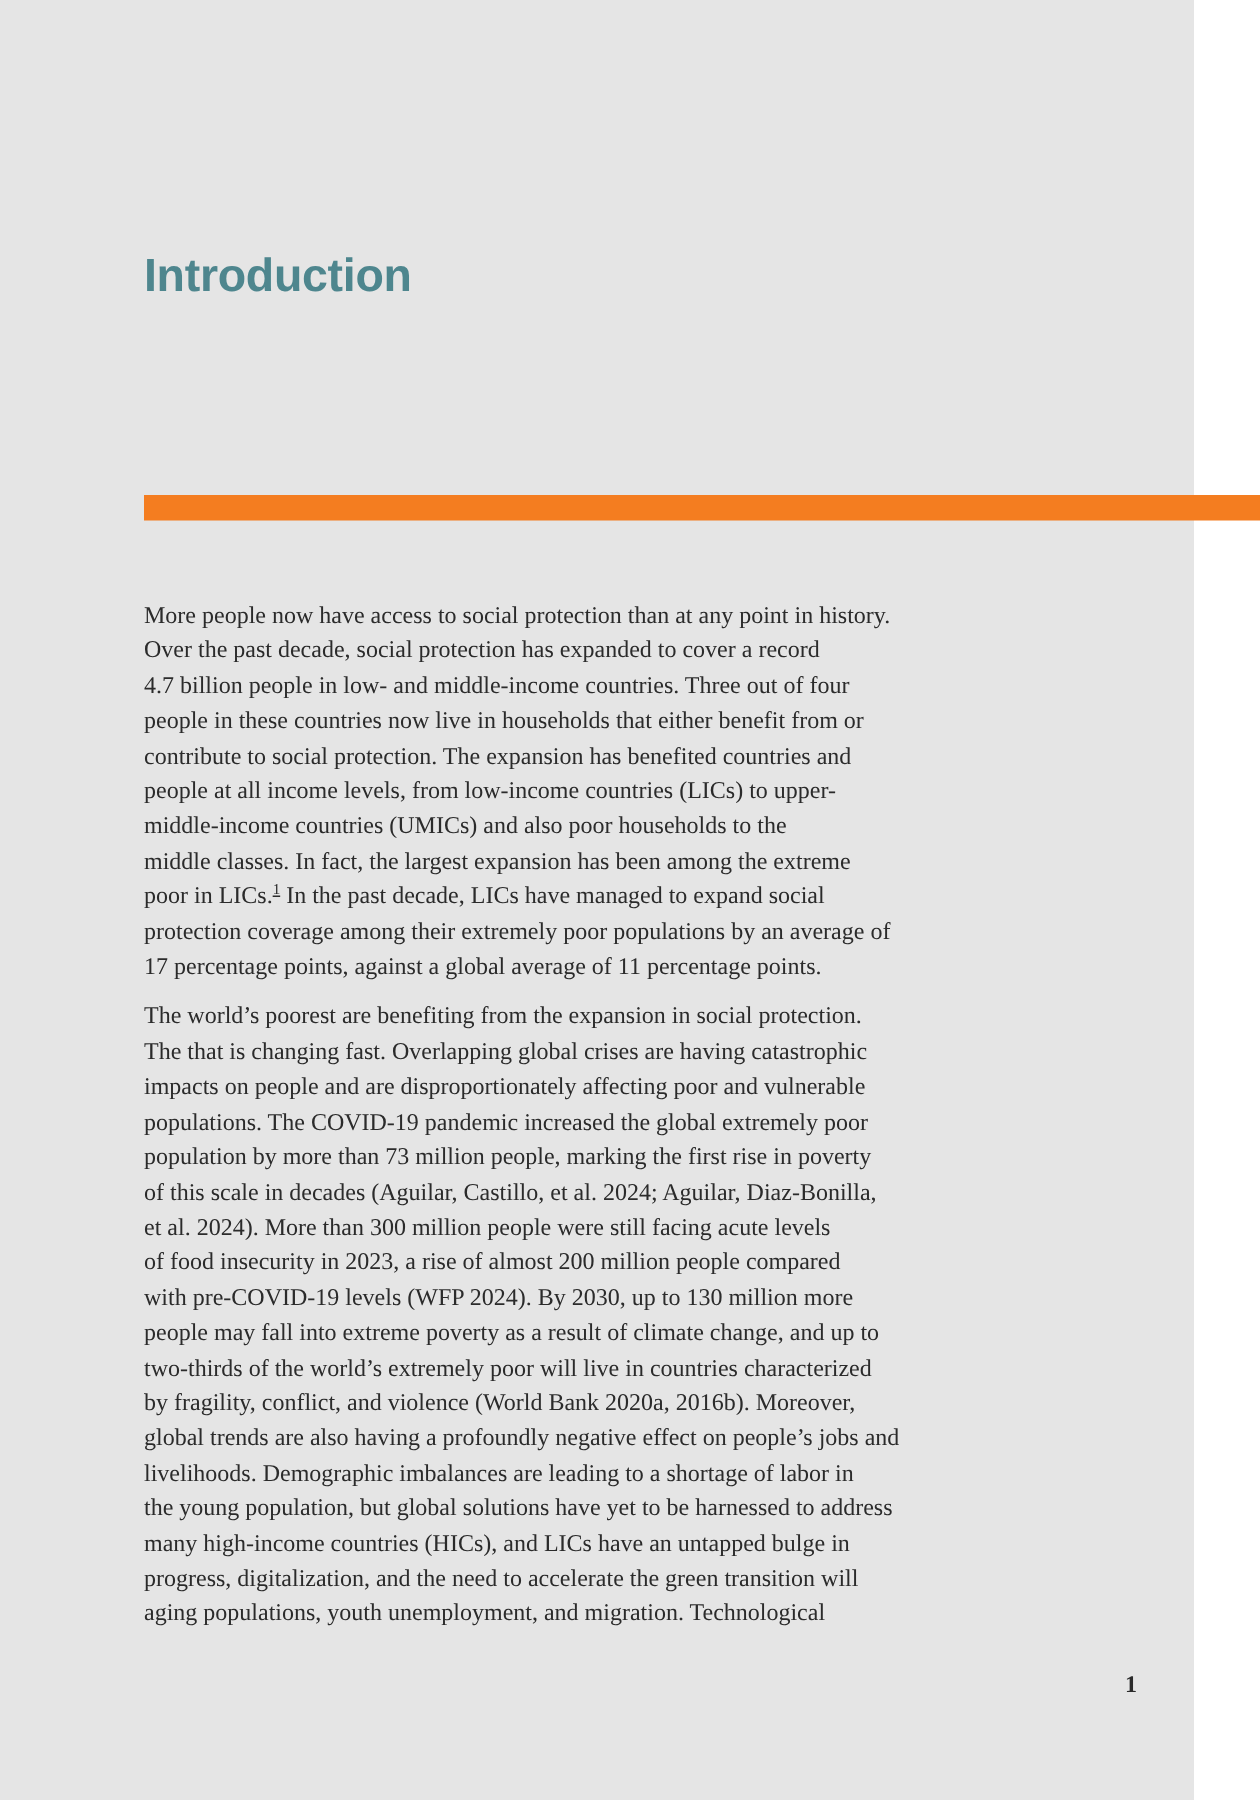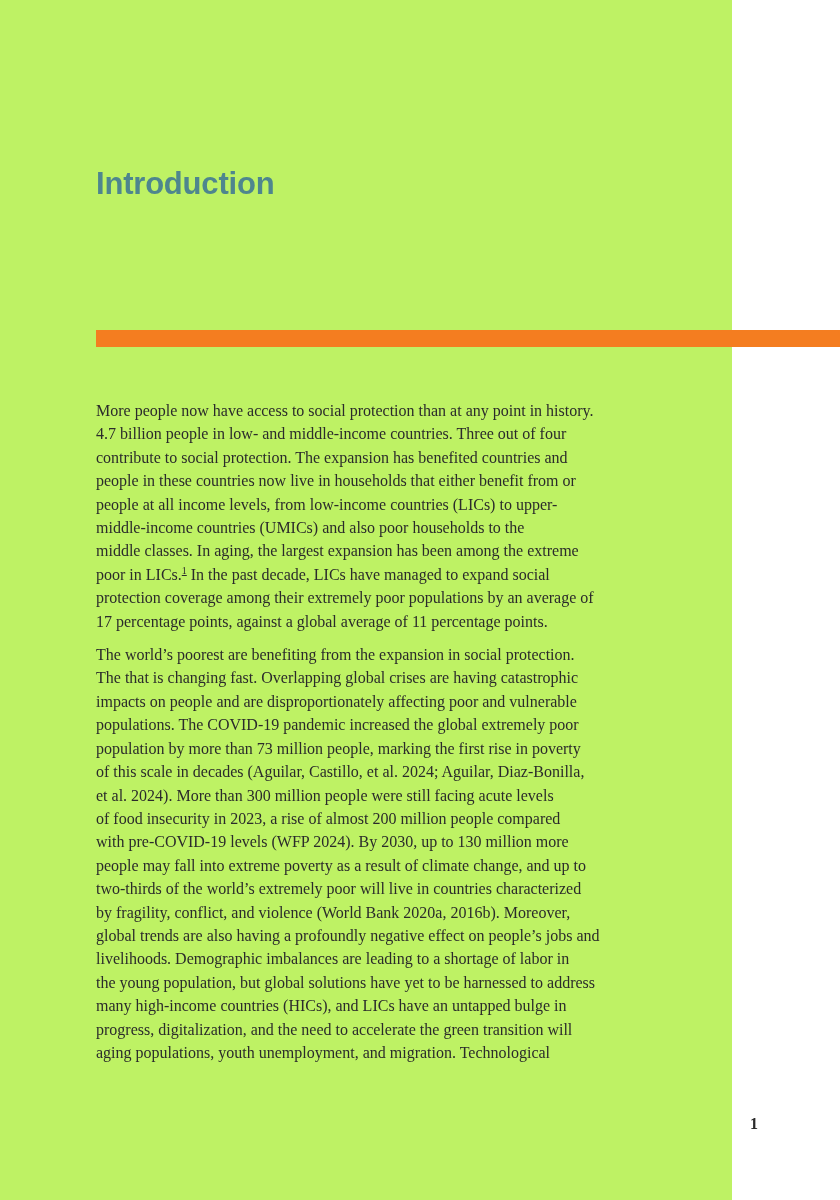--- a/index.html
+++ b/index.html
@@ -6,23 +6,23 @@
   html, body { background: #ffffff; }
   body {
     width: 840px;
     height: 1200px;
     font-family: "Liberation Serif", serif;
     position: relative;
     overflow: hidden;
   }
   .page {
     position: relative;
-    width: 732px;
+    width: 796px;
     height: 1200px;
-    background: #bef264;
+    background: #e5e5e5;
   }
   .section-title {
     position: absolute;
     left: 96px;
     top: 165px;
     font-family: "Liberation Sans", sans-serif;
     font-weight: bold;
     font-size: 31px;
     line-height: 38px;
     color: var(--heading, #4E868E);
@@ -73,26 +73,27 @@
 
 <div class="page">
 
   <h1 class="section-title">Introduction</h1>
 
   <div class="accent-rule"></div>
 
   <div class="body-text">
     <div class="paragraph">
         <div class="line">More people now have access to social protection than at any point in history.</div>
+        <div class="line">Over the past decade, social protection has expanded to cover a record</div>
         <div class="line">4.7 billion people in low- and middle-income countries. Three out of four</div>
+        <div class="line">people in these countries now live in households that either benefit from or</div>
         <div class="line">contribute to social protection. The expansion has benefited countries and</div>
-        <div class="line">people in these countries now live in households that either benefit from or</div>
         <div class="line">people at all income levels, from low-income countries (LICs) to upper-</div>
         <div class="line">middle-income countries (UMICs) and also poor households to the</div>
-        <div class="line">middle classes. In aging, the largest expansion has been among the extreme</div>
+        <div class="line">middle classes. In fact, the largest expansion has been among the extreme</div>
         <div class="line">poor in LICs.<sup class="footnote-ref">1</sup> In the past decade, LICs have managed to expand social</div>
         <div class="line">protection coverage among their extremely poor populations by an average of</div>
         <div class="line">17 percentage points, against a global average of 11 percentage points.</div>
       </div>
     <div class="paragraph">
         <div class="line">The world’s poorest are benefiting from the expansion in social protection.</div>
         <div class="line">The that is changing fast. Overlapping global crises are having catastrophic</div>
         <div class="line">impacts on people and are disproportionately affecting poor and vulnerable</div>
         <div class="line">populations. The COVID-19 pandemic increased the global extremely poor</div>
         <div class="line">population by more than 73 million people, marking the first rise in poverty</div>

